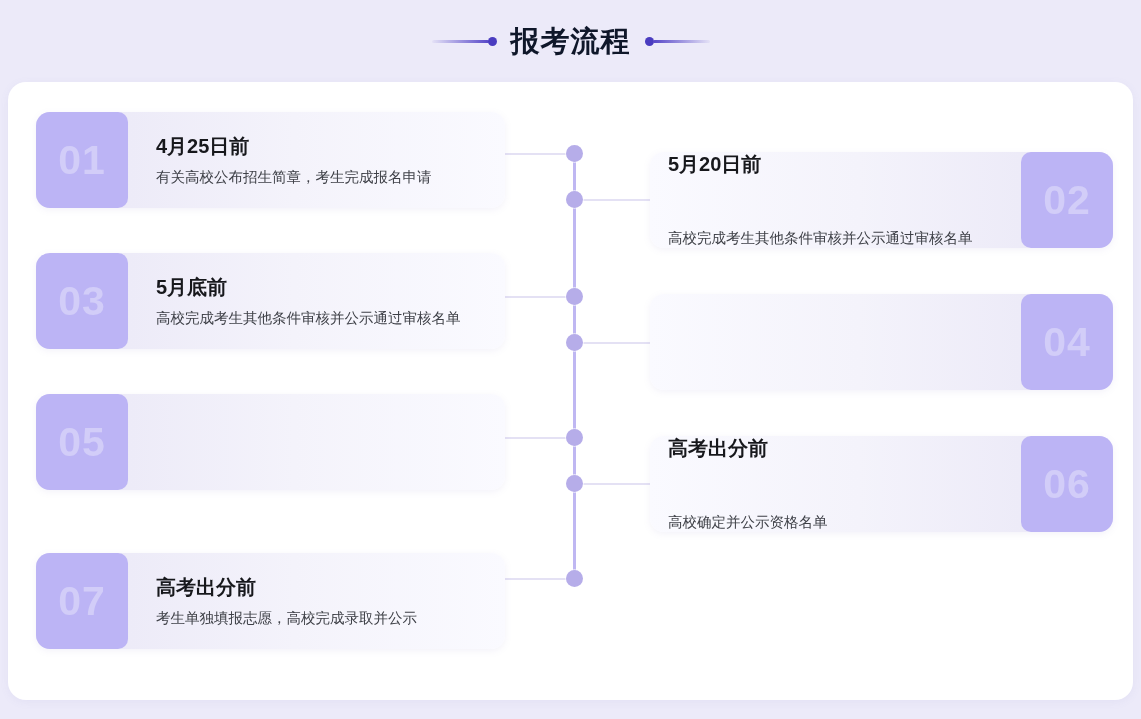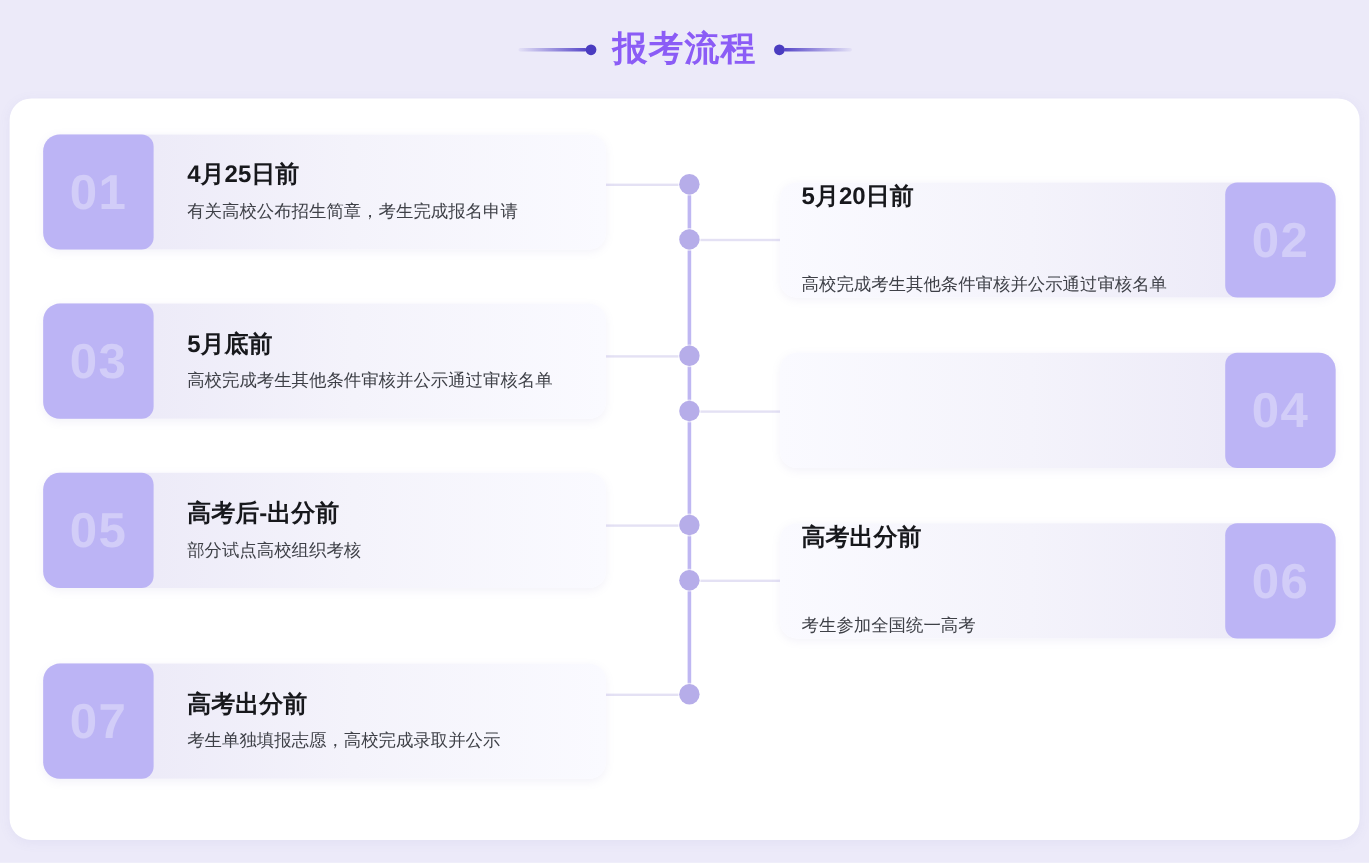--- a/index.html
+++ b/index.html
@@ -43,21 +43,21 @@
     width: 9px;
     height: 9px;
     border-radius: 50%;
     background: #4a3cc0;
   }
   .deco-dot.left-dot { margin-left: -1px; margin-right: 14px; }
   .deco-dot.right-dot { margin-right: -1px; margin-left: 14px; }
   .page-title {
     font-size: 29px;
     font-weight: bold;
-    color: #8b5cf6;
+    color: #0f172a;
     letter-spacing: 1px;
     line-height: 1;
     white-space: nowrap;
   }
 
   
   .panel {
     position: absolute;
     left: 8px;
     top: 82px;
@@ -240,31 +240,27 @@
     <div class="card-desc">高校完成考生其他条件审核并公示通过审核名单</div>
   </div>
 </div>
 
 <div class="card card-right" style="top:294px;">
   <div class="badge">04</div>
 </div>
 
 <div class="card card-left" style="top:394px;">
   <div class="badge">05</div>
-  <div class="card-body">
-    <div class="card-head">高考后-出分前</div>
-    <div class="card-desc">部分试点高校组织考核</div>
-  </div>
 </div>
 
 <div class="card card-right" style="top:436px;">
   <div class="badge">06</div>
   <div class="card-body">
     <div class="card-head">高考出分前</div>
-    <div class="card-desc">考生参加全国统一高考</div>
+    <div class="card-desc">高校确定并公示资格名单</div>
   </div>
 </div>
 
 <div class="card card-left" style="top:553px;">
   <div class="badge">07</div>
   <div class="card-body">
     <div class="card-head">高考出分前</div>
     <div class="card-desc">考生单独填报志愿，高校完成录取并公示</div>
   </div>
 </div>

